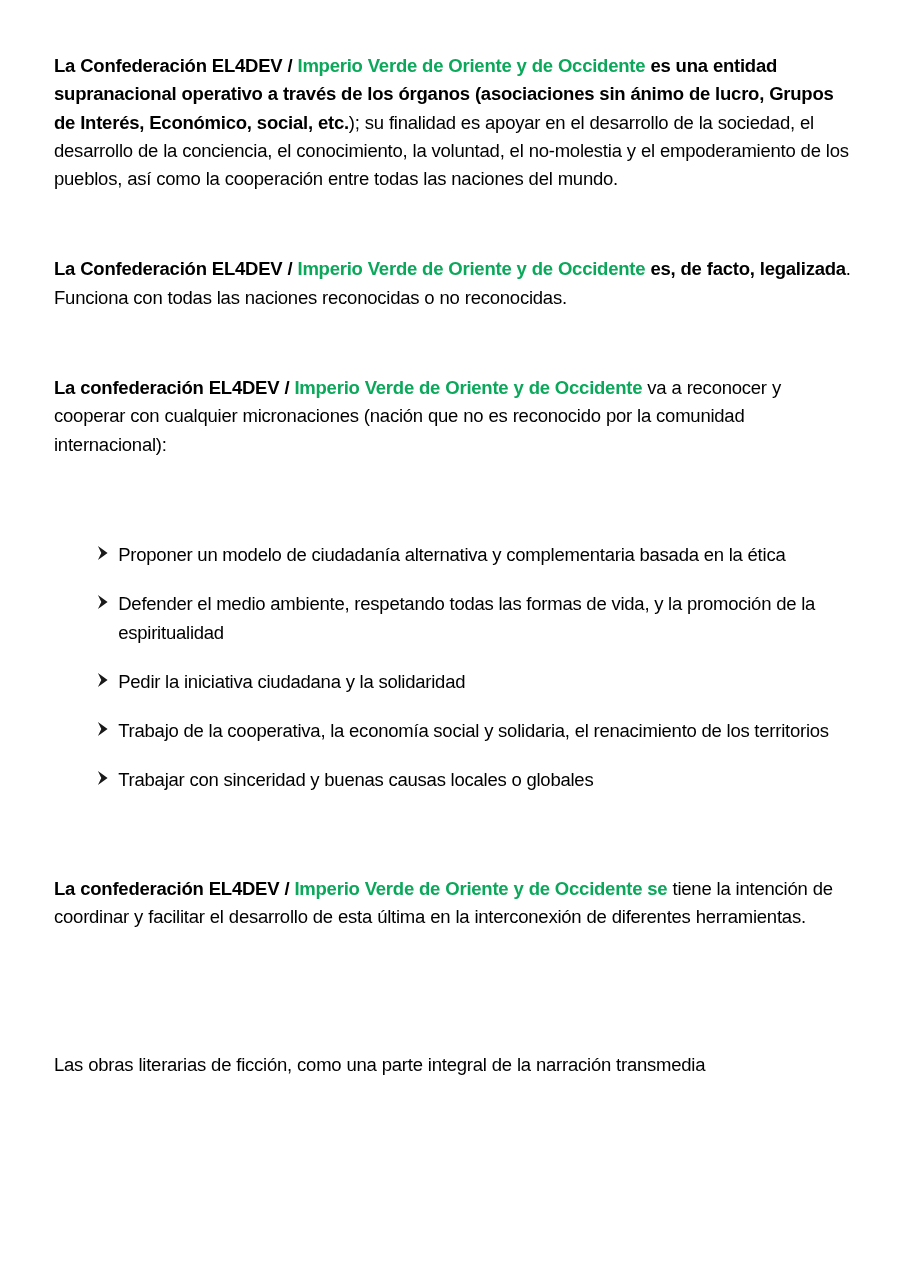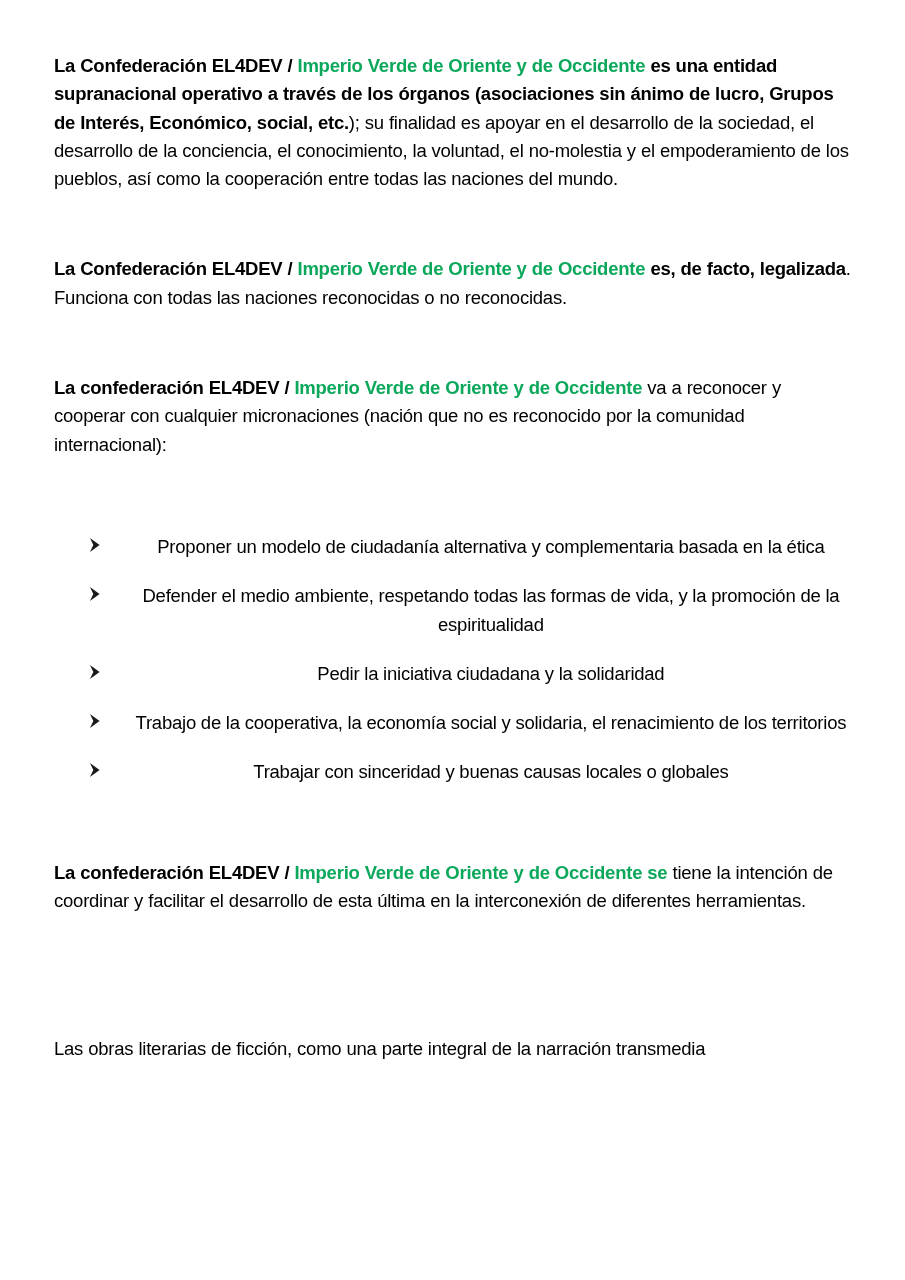--- a/index.html
+++ b/index.html
@@ -45,23 +45,22 @@
   .b { font-weight: 700; }
   .gb { color: #0BA85B; font-weight: 700; }
   .spacer-1 { height: 62px; }   
   .spacer-2 { height: 62px; }   
   .spacer-3 { height: 70px; }   
   .spacer-4 { height: 68px; }   
   .spacer-5 { height: 120px; }  
 
   ul.bullets {
     list-style: none;
-    margin: 4px;
+    margin: 12px;
     padding: 0;
-    text-align: center;
   }
   ul.bullets li {
     position: relative;
     padding-left: 23px;
     margin-left: 30px;
     margin-bottom: 21px;
     font-size: 19.2px;
     line-height: 28.3px;
     letter-spacing: -0.25px;
     transform: scaleX(0.965);

